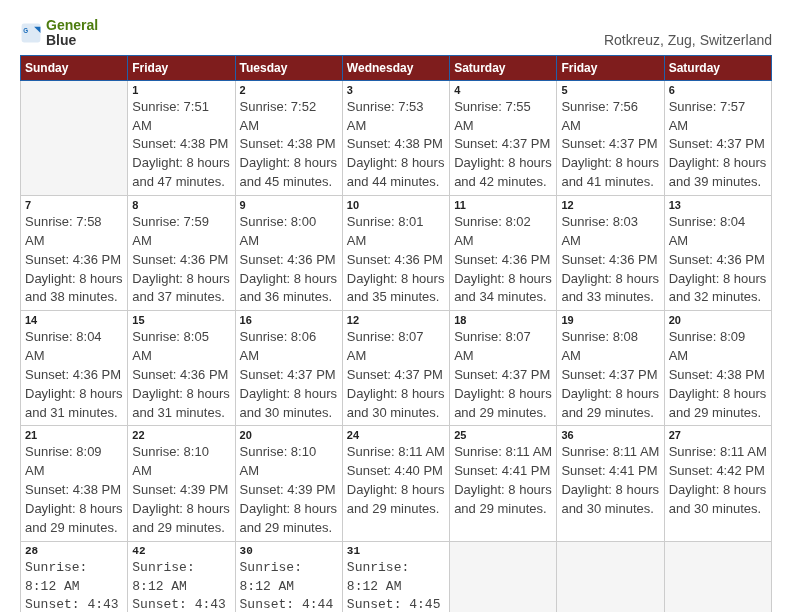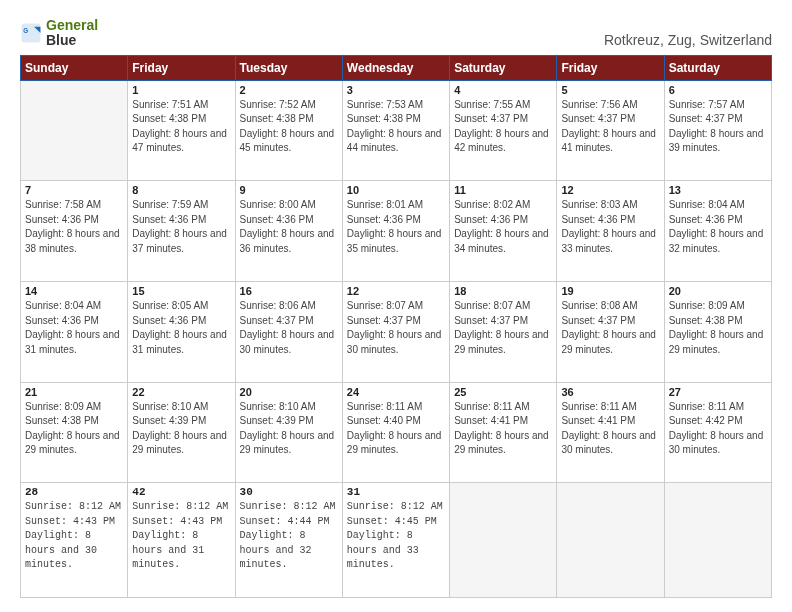--- a/index.html
+++ b/index.html
@@ -76,21 +76,21 @@
     }
     .day-num {
       font-weight: bold;
       font-size: 11px;
       margin-bottom: 2px;
       color: #222;
     }
     .day-info {
       line-height: 1.45;
       color: #444;
-      font-size: 10px;
+      font-size: 13px;
     }
     .week-row td {
       height: 82px;
     }
     .last-row td {
       height: 72px;
       font-family: Liberation Mono, monospace;
     }
   </style>
 </head>

